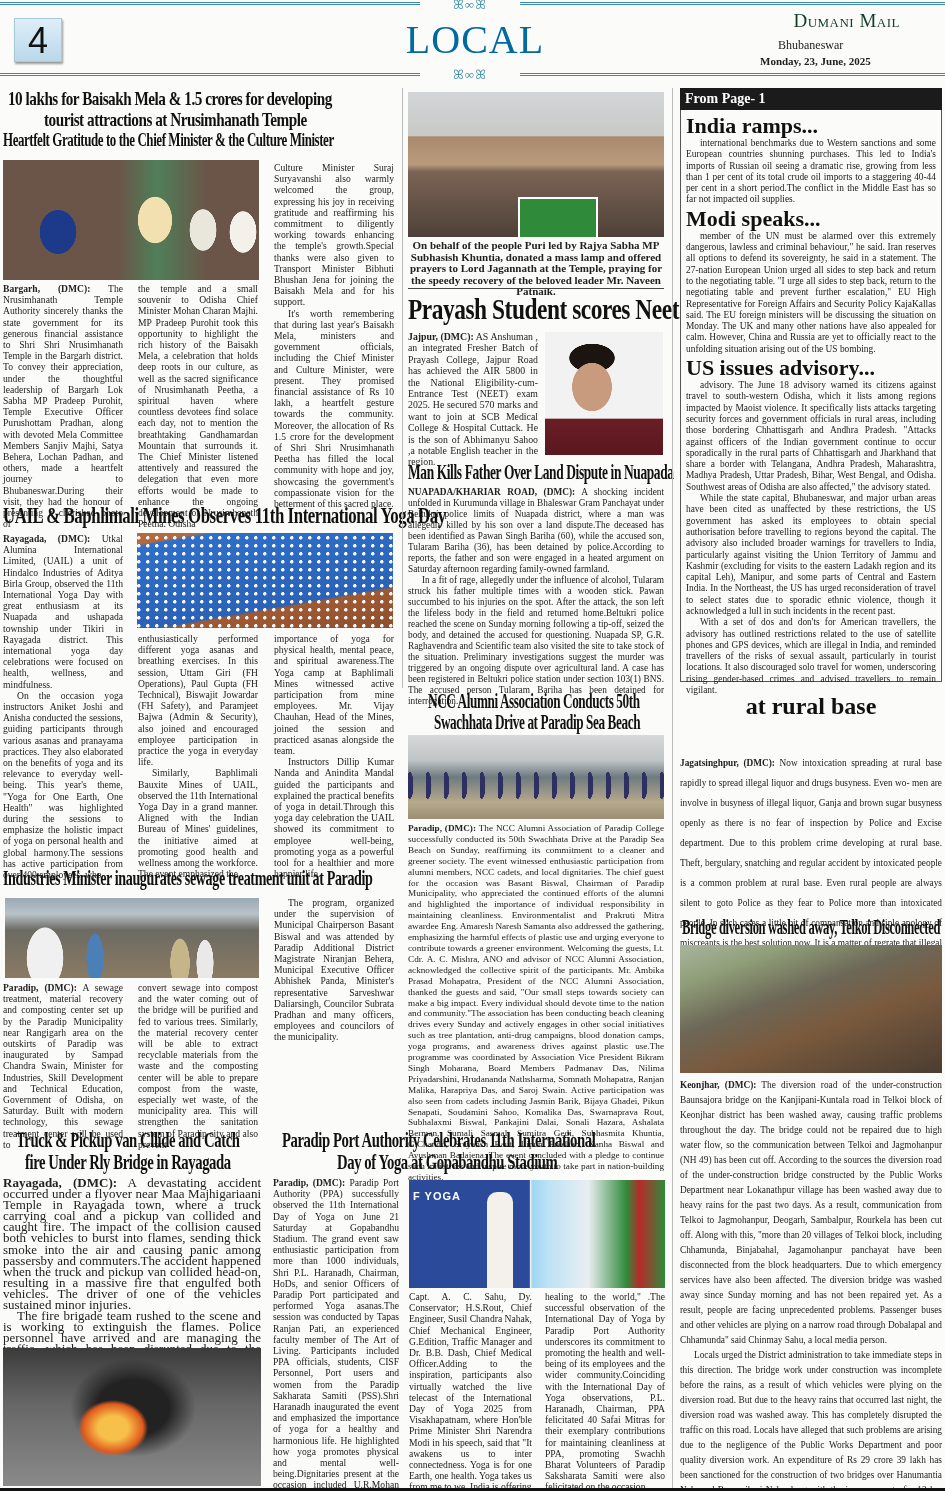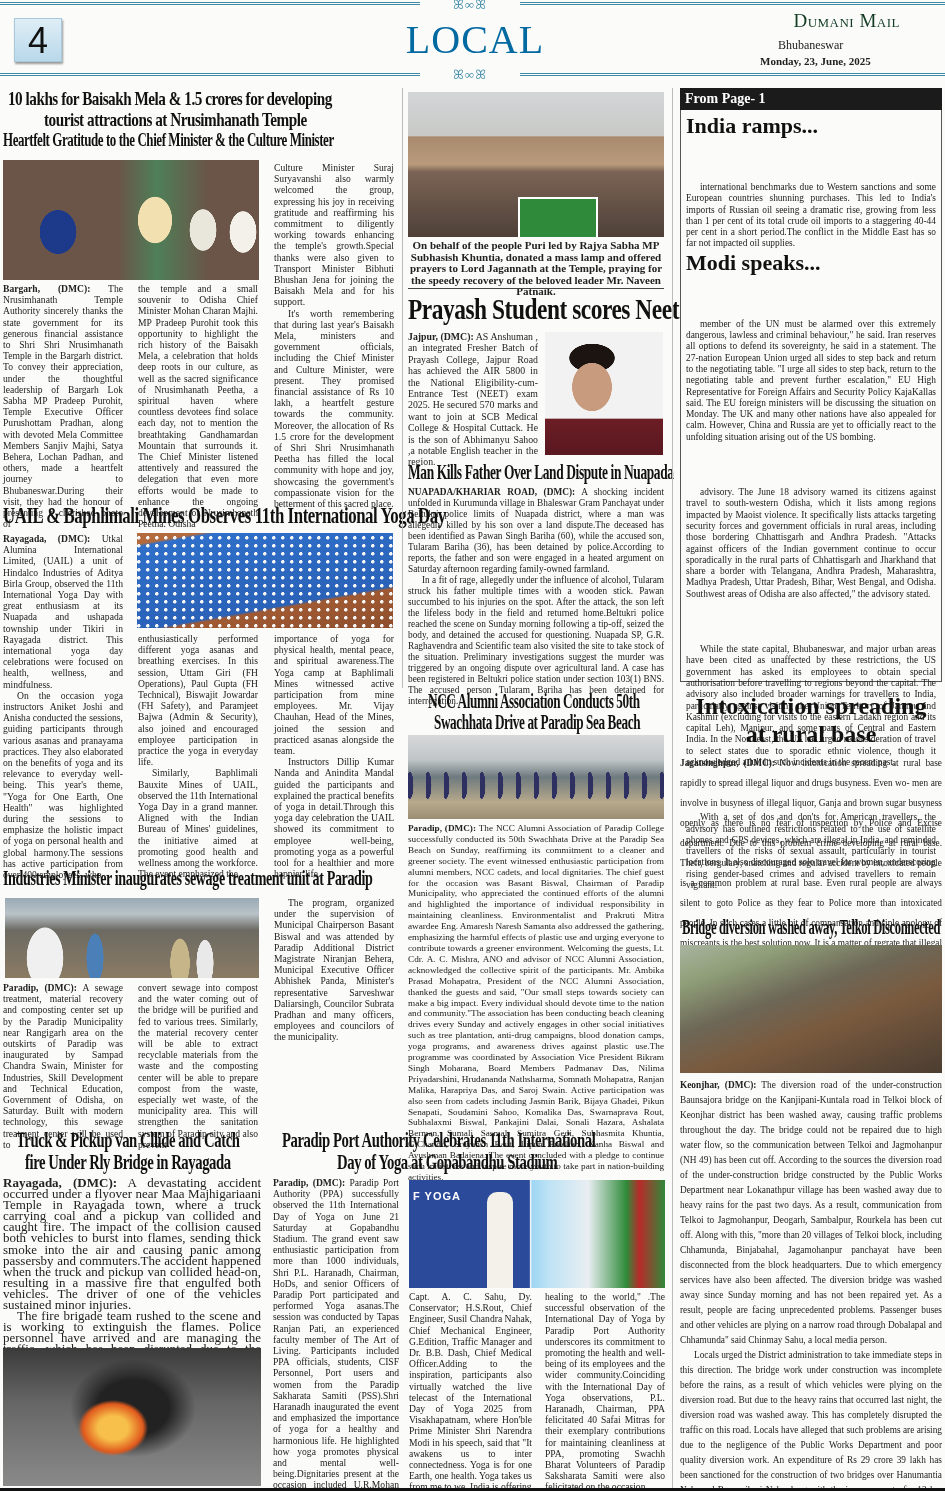--- a/index.html
+++ b/index.html
@@ -21,21 +21,21 @@
   .section { position: absolute; left: 390px; top: 16px; width: 170px; text-align: center; font-family: "Liberation Serif", serif; font-size: 40px; color: #0369a1; letter-spacing: 1px; }
   .brand { position: absolute; right: 45px; top: 10px; font-family: "Liberation Serif", serif; font-size: 19px; color: #123d24; font-variant: small-caps; letter-spacing: 0.5px; }
   .city { position: absolute; left: 778px; top: 38px; font-size: 12px; color: #222; }
   .date { position: absolute; left: 760px; top: 55px; font-size: 11px; font-weight: bold; color: #222; }
 
   
   .fp-header { position: absolute; left: 680px; top: 88px; width: 262px; height: 22px; background: #1b1b1b; color: #fff; font-weight: bold; font-size: 14px; line-height: 22px; padding-left: 5px; }
   .fp-box { position: absolute; left: 680px; top: 110px; width: 262px; height: 572px; border: 1px solid #555; border-top: none; }
   .fp-head { font-family: "Liberation Serif", serif; font-weight: bold; font-size: 22px; line-height: 24px; color: #111; }
   .fp-txt { font-size: 9.4px; line-height: 11.3px; text-align: justify; color: #222; }
-  .fp-txt p { text-indent: 14px; margin-top: 44px; }
+  .fp-txt p { text-indent: 14px; }
 
   
   .ph-temple { background:
       radial-gradient(ellipse 30px 36px at 55px 72px, #1d3a8a 60%, transparent 62%),
       radial-gradient(ellipse 28px 38px at 152px 60px, #f2e0b0 60%, transparent 62%),
       radial-gradient(ellipse 22px 34px at 200px 70px, #e9e6dc 60%, transparent 62%),
       radial-gradient(ellipse 22px 34px at 240px 72px, #f3f1ea 60%, transparent 62%),
       linear-gradient(90deg, #6a5548 45%, #4f7f58 60%, #6a5548 80%),
       #d8c7ae; }
   .ph-puri { background:
@@ -121,20 +121,21 @@
 <div class="fp-box">
   <div style="padding:4px 5px 0 5px;">
     <div class="fp-head">India ramps...</div>
     <div class="fp-txt">
         <p>international benchmarks due to Western sanctions and some European countries shunning purchases. This led to India's imports of Russian oil seeing a dramatic rise, growing from less than 1 per cent of its total crude oil imports to a staggering 40-44 per cent in a short period.The conflict in the Middle East has so far not impacted oil supplies.</p>
       </div>
     <div class="fp-head" style="margin-top:1px;">Modi speaks...</div>
     <div class="fp-txt">
         <p>member of the UN must be alarmed over this extremely dangerous, lawless and criminal behaviour," he said. Iran reserves all options to defend its sovereignty, he said in a statement. The 27-nation European Union urged all sides to step back and return to the negotiating table. "I urge all sides to step back, return to the negotiating table and prevent further escalation," EU High Representative for Foreign Affairs and Security Policy KajaKallas said. The EU foreign ministers will be discussing the situation on Monday. The UK and many other nations have also appealed for calm. However, China and Russia are yet to officially react to the unfolding situation arising out of the US bombing.</p>
       </div>
+    <div class="fp-head" style="margin-top:1px;">US issues advisory...</div>
     <div class="fp-txt">
       <p>advisory. The June 18 advisory warned its citizens against travel to south-western Odisha, which it lists among regions impacted by Maoist violence. It specifically lists attacks targeting security forces and government officials in rural areas, including those bordering Chhattisgarh and Andhra Pradesh.  "Attacks against officers of the Indian government continue to occur sporadically in the rural parts of Chhattisgarh and Jharkhand that share a border with Telangana, Andhra Pradesh, Maharashtra, Madhya Pradesh, Uttar Pradesh, Bihar, West Bengal, and Odisha. Southwest areas of Odisha are also affected," the advisory stated.</p>
       <p>While the state capital, Bhubaneswar, and major urban areas have been cited as unaffected by these restrictions, the US government has asked its employees to obtain special authorisation before travelling to regions beyond the capital.  The advisory also included broader warnings for travellers to India, particularly against visiting the Union Territory of Jammu and Kashmir (excluding for visits to the eastern Ladakh region and its capital Leh), Manipur, and some parts of Central and Eastern India. In the Northeast, the US has urged reconsideration of travel to select states due to sporadic ethnic violence, though it acknowledged a lull in such incidents in the recent past.</p>
       <p>With a set of dos and don'ts for American travellers, the advisory has outlined restrictions related to the use of satellite phones and GPS devices, which are illegal in India, and reminded travellers of the risks of sexual assault, particularly in tourist locations. It also discouraged solo travel for women, underscoring rising gender-based crimes and advised travellers to remain vigilant.</p>
     </div>
   </div>
 </div>
 
 <div class="abs cond" style="left:3px;top:502px;font-size:24px;transform:scaleX(0.70);">UAIL &amp; Baphlimali Mines Observes 11th International Yoga Day</div>
 <div class="photo ph-yoga1" style="left:137px;top:533px;width:256px;height:95px;"></div>
@@ -164,21 +165,20 @@
   <p class="first"><span class="dateline">Paradip, (DMC):</span><span> A sewage treatment, material recovery and composting center set up by the Paradip Municipality near Rangigarh area on the outskirts of Paradip was inaugurated by Sampad Chandra Swain, Minister for Industries, Skill Development and Technical Education, Government of Odisha, on Saturday. Built with modern technology, this sewage treatment center will be used to</span></p>
 </div>
 <div class="abs txt" style="left:138px;top:982px;width:120px;">
   <p class="first">convert sewage into compost and the water coming out of the bridge will be purified and fed to various trees. Similarly, the material recovery center will be able to extract recyclable materials from the waste and the composting center will be able to prepare compost from the waste, especially wet waste, of the municipality area. This will strengthen the sanitation system of Paradip city and also prevent</p>
 </div>
 <div class="abs txt" style="left:274px;top:897px;width:120px;">
   <p>The program, organized under the supervision of Municipal Chairperson Basant Biswal and was attended by Paradip Additional District Magistrate Niranjan Behera, Municipal Executive Officer Abhishek Panda, Minister's representative Sarveshwar Daliarsingh, Councilor Subrata Pradhan and many officers, employees and councilors of the municipality.</p>
 </div>
 
 <div class="abs" style="left:680px;top:692px;width:262px;text-align:center;font-weight:bold;font-size:24px;line-height:28px;color:#111;">
-  <div>Intoxication spreading</div>
   <div>at rural base</div>
 </div>
 <div class="abs txt" style="left:680px;top:753px;width:262px;font-size:9.3px;line-height:20px;">
   <p class="first"><span class="dateline">Jagatsinghpur, (DMC):</span><span> Now intoxication spreading at rural base rapidly to spread illegal liquor and drugs busyness. Even wo- men are involve in busyness of illegal liquor, Ganja and brown sugar busyness openly as there is no fear of inspection by Police and Excise department. Due to this problem crime developing at rural base. Theft, bergulary, snatching and regular accident by intoxicated people is a common problem at rural base. Even rural people are always silent to goto Police as they fear to Police more than intoxicated people. In such cases a little bit of compansation and siple apology of miscreants is the best solution now. It is a matter of regrate that illegal busyness of country liquor and foreign liquor found every where at village lebel. In order to meet Monthly Guaranteed Quota the license liquor shops supplying liquor to rural sellers by knowledge of Excise and Police. Due to unemployment and illiteracy the youths of rural area jumping towards intoxication t door step in nominal expenditure.</span></p>
 </div>
 
 <div class="abs cond" style="left:682px;top:916px;font-size:20px;transform:scaleX(0.63);">Bridge diversion washed away, Telkoi Disconnected</div>
 <div class="photo ph-bridge" style="left:680px;top:945px;width:262px;height:128px;"></div>
 <div class="abs txt" style="left:680px;top:1078px;width:262px;font-size:9.3px;line-height:15px;">
   <p class="first"><span class="dateline">Keonjhar, (DMC):</span><span>  The diversion road of the under-construction Baunsajora bridge on the Kanjipani-Kuntala road in Telkoi block of Keonjhar district has been washed away, causing traffic problems throughout the day. The bridge could not be repaired due to high water flow, so the communication between Telkoi and Jagmohanpur (NH 49) has been cut off. According to the sources the diversion road of the under-construction bridge constructed by the Public Works Department near Lokanathpur village has been washed away due to heavy rains for the past two days. As a result, communication from Telkoi to Jagmohanpur, Deogarh, Sambalpur, Rourkela has been cut off. Along with this, "more than 20 villages of Telkoi block, including Chhamunda, Binjabahal, Jagamohanpur panchayat  have been disconnected from the block headquarters. Due to which emergency services have also been affected. The diversion bridge was washed away since Sunday morning and has not been repaired yet. As a result, people are facing unprecedented problems. Passenger buses and other vehicles are plying on a narrow road through Dobalapal and Chhamunda" said Chinmay Sahu, a local media person.</span></p>

